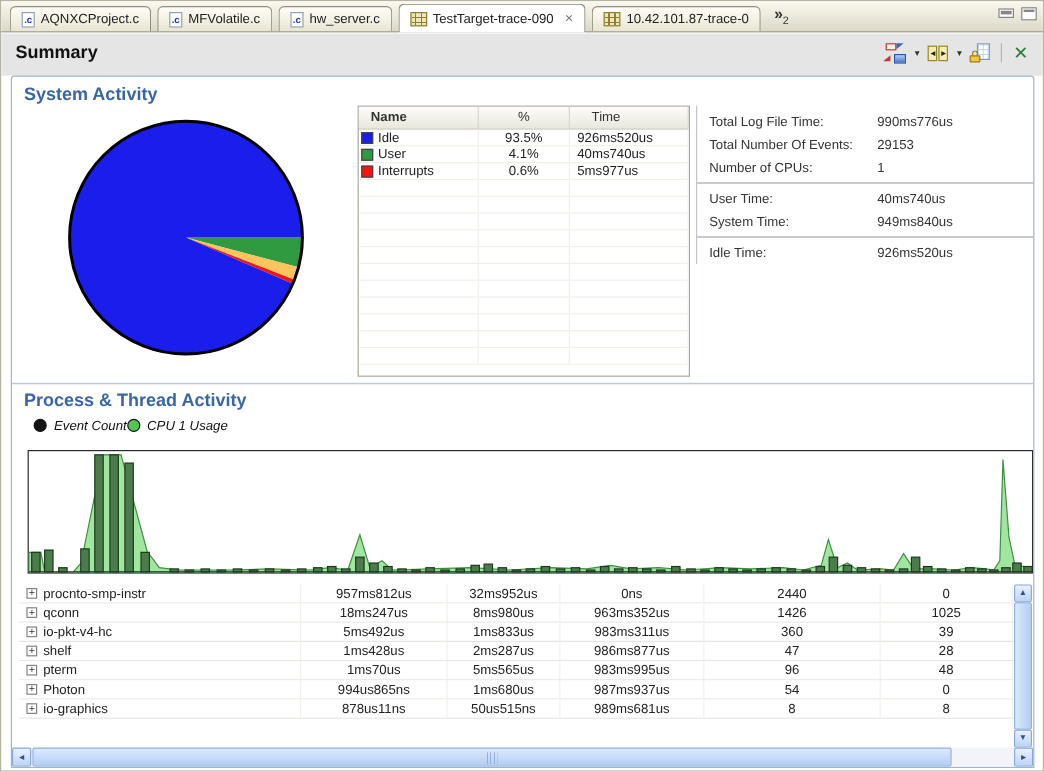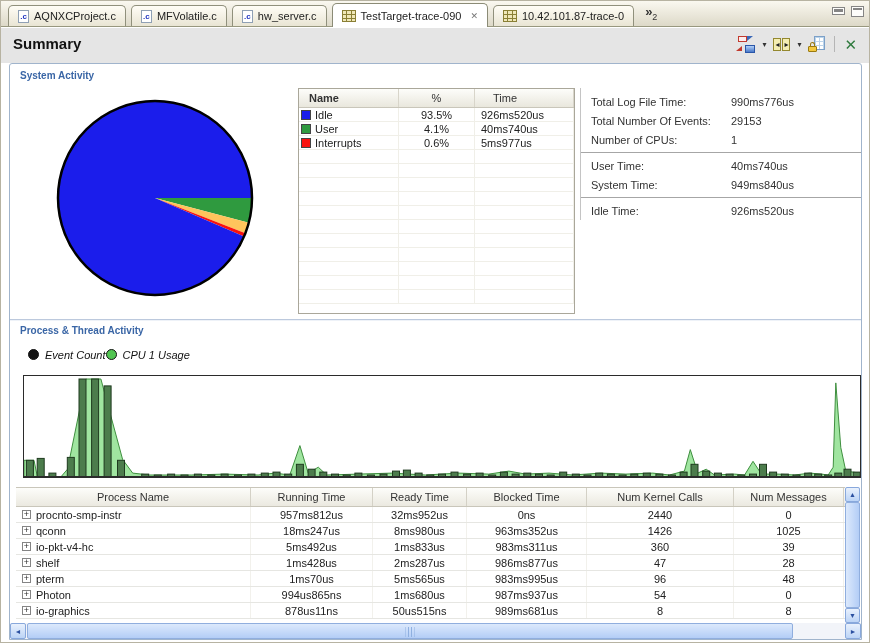--- a/index.html
+++ b/index.html
@@ -47,21 +47,21 @@
     font-size:8px;font-weight:bold;display:flex;align-items:center;justify-content:center;}
   .lk-ic{width:17px;height:16px;position:relative;display:inline-block;}
   .lk-tbl{position:absolute;right:0;top:0;width:11px;height:14px;background:#fff;border:1px solid #7ca0c8;
     background-image:linear-gradient(#bcd4ea 1px,transparent 1px),linear-gradient(90deg,#bcd4ea 1px,transparent 1px);
     background-size:4px 4px;}
   .lk-body{position:absolute;left:0;bottom:0;width:9px;height:6px;background:#f3c83f;border:1px solid #9a7a10;border-radius:1px;}
   .lk-shackle{position:absolute;left:2px;bottom:6px;width:5px;height:4px;border:1px solid #9a7a10;border-bottom:none;border-radius:3px 3px 0 0;}
   
   .panel{position:absolute;left:8px;top:62px;width:853px;height:577px;background:#fff;
     border:1px solid #a0b4cc;border-radius:3px 3px 0 0;overflow:hidden;}
-  .sec-head{position:absolute;left:10px;font-weight:bold;font-size:10px;color:#3a66a6;}
+  .sec-head{position:absolute;left:10px;font-weight:bold;font-size:15px;color:#3a66a6;}
   #sa-head{top:6px;}
   #pta-head{top:261px;}
   .divider2{position:absolute;left:0;top:255px;width:100%;height:2px;
     border-top:1px solid #bcc9dd;border-bottom:1px solid #eef2f8;}
   
   #pie{position:absolute;left:45px;top:34px;}
   
   .usage{position:absolute;left:288px;top:24px;width:277px;height:226px;border:1px solid #aaa79a;background:#fff;}
   .u-head{display:flex;height:19px;background:linear-gradient(#fdfdfa,#e9e7dd);border-bottom:1px solid #c9c6ba;
     align-items:center;color:#333;}
@@ -383,28 +383,20 @@
           <rect x="790.7" y="98.1" width="7" height="2.9" fill="#4c7c4c" stroke="#1e3a1e" stroke-width="1"></rect>
           <rect x="800.7" y="99.0" width="7" height="2.0" fill="#4c7c4c" stroke="#1e3a1e" stroke-width="1"></rect>
           <rect x="810.8" y="97.1" width="7" height="3.9" fill="#4c7c4c" stroke="#1e3a1e" stroke-width="1"></rect>
           <rect x="820.0" y="93.2" width="7" height="7.8" fill="#4c7c4c" stroke="#1e3a1e" stroke-width="1"></rect>
           <rect x="829.2" y="96.1" width="7" height="4.9" fill="#4c7c4c" stroke="#1e3a1e" stroke-width="1"></rect>
           <line x1="0" y1="100.5" x2="836" y2="100.5" stroke="#2b2b2b"></line>
         </svg>
     </div>
 
     <div class="ptable">
-      <div class="pt-head" id="pt-head">
-          <div style="width: 235px;">Process Name</div>
-          <div style="width: 122px;">Running Time</div>
-          <div style="width: 94px;">Ready Time</div>
-          <div style="width: 120px;">Blocked Time</div>
-          <div style="width: 147px;">Num Kernel Calls</div>
-          <div style="width: 110px;">Num Messages</div>
-        </div>
       <div id="pt-rows">
           <div class="pt-row">
             <div class="pname" style="width: 235px;">
               <span class="plus">+</span>
               <span>procnto-smp-instr</span>
             </div>
             <div class="num" style="width: 122px;">957ms812us</div>
             <div class="num" style="width: 94px;">32ms952us</div>
             <div class="num" style="width: 120px;">0ns</div>
             <div class="num" style="width: 147px;">2440</div>

